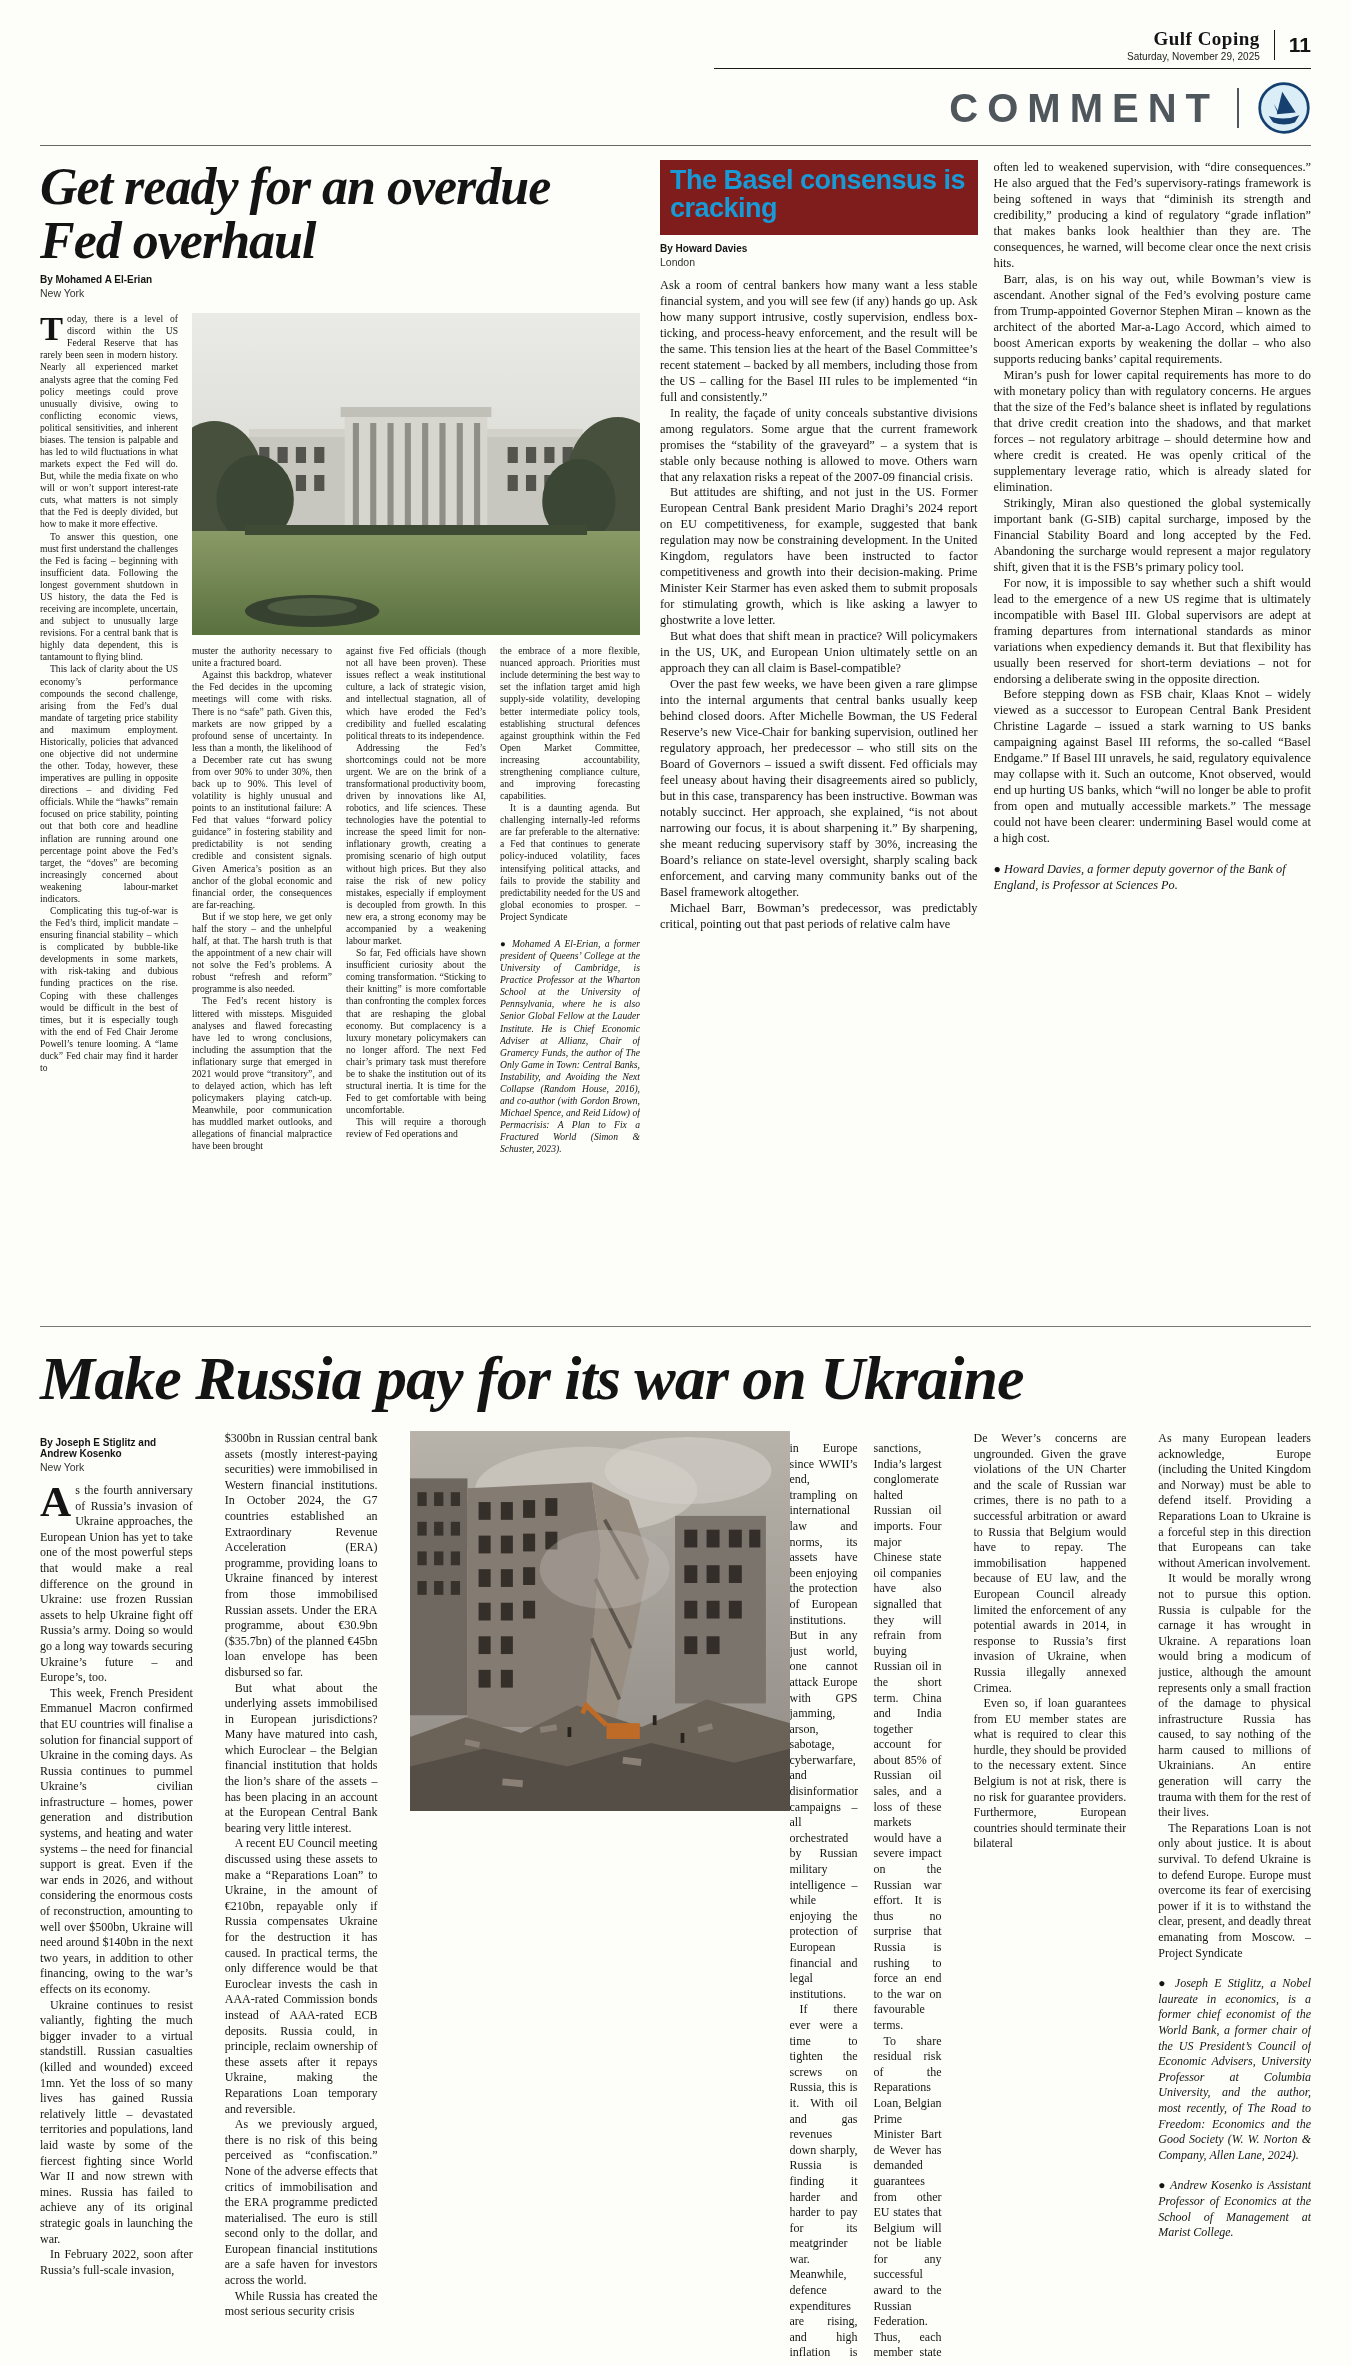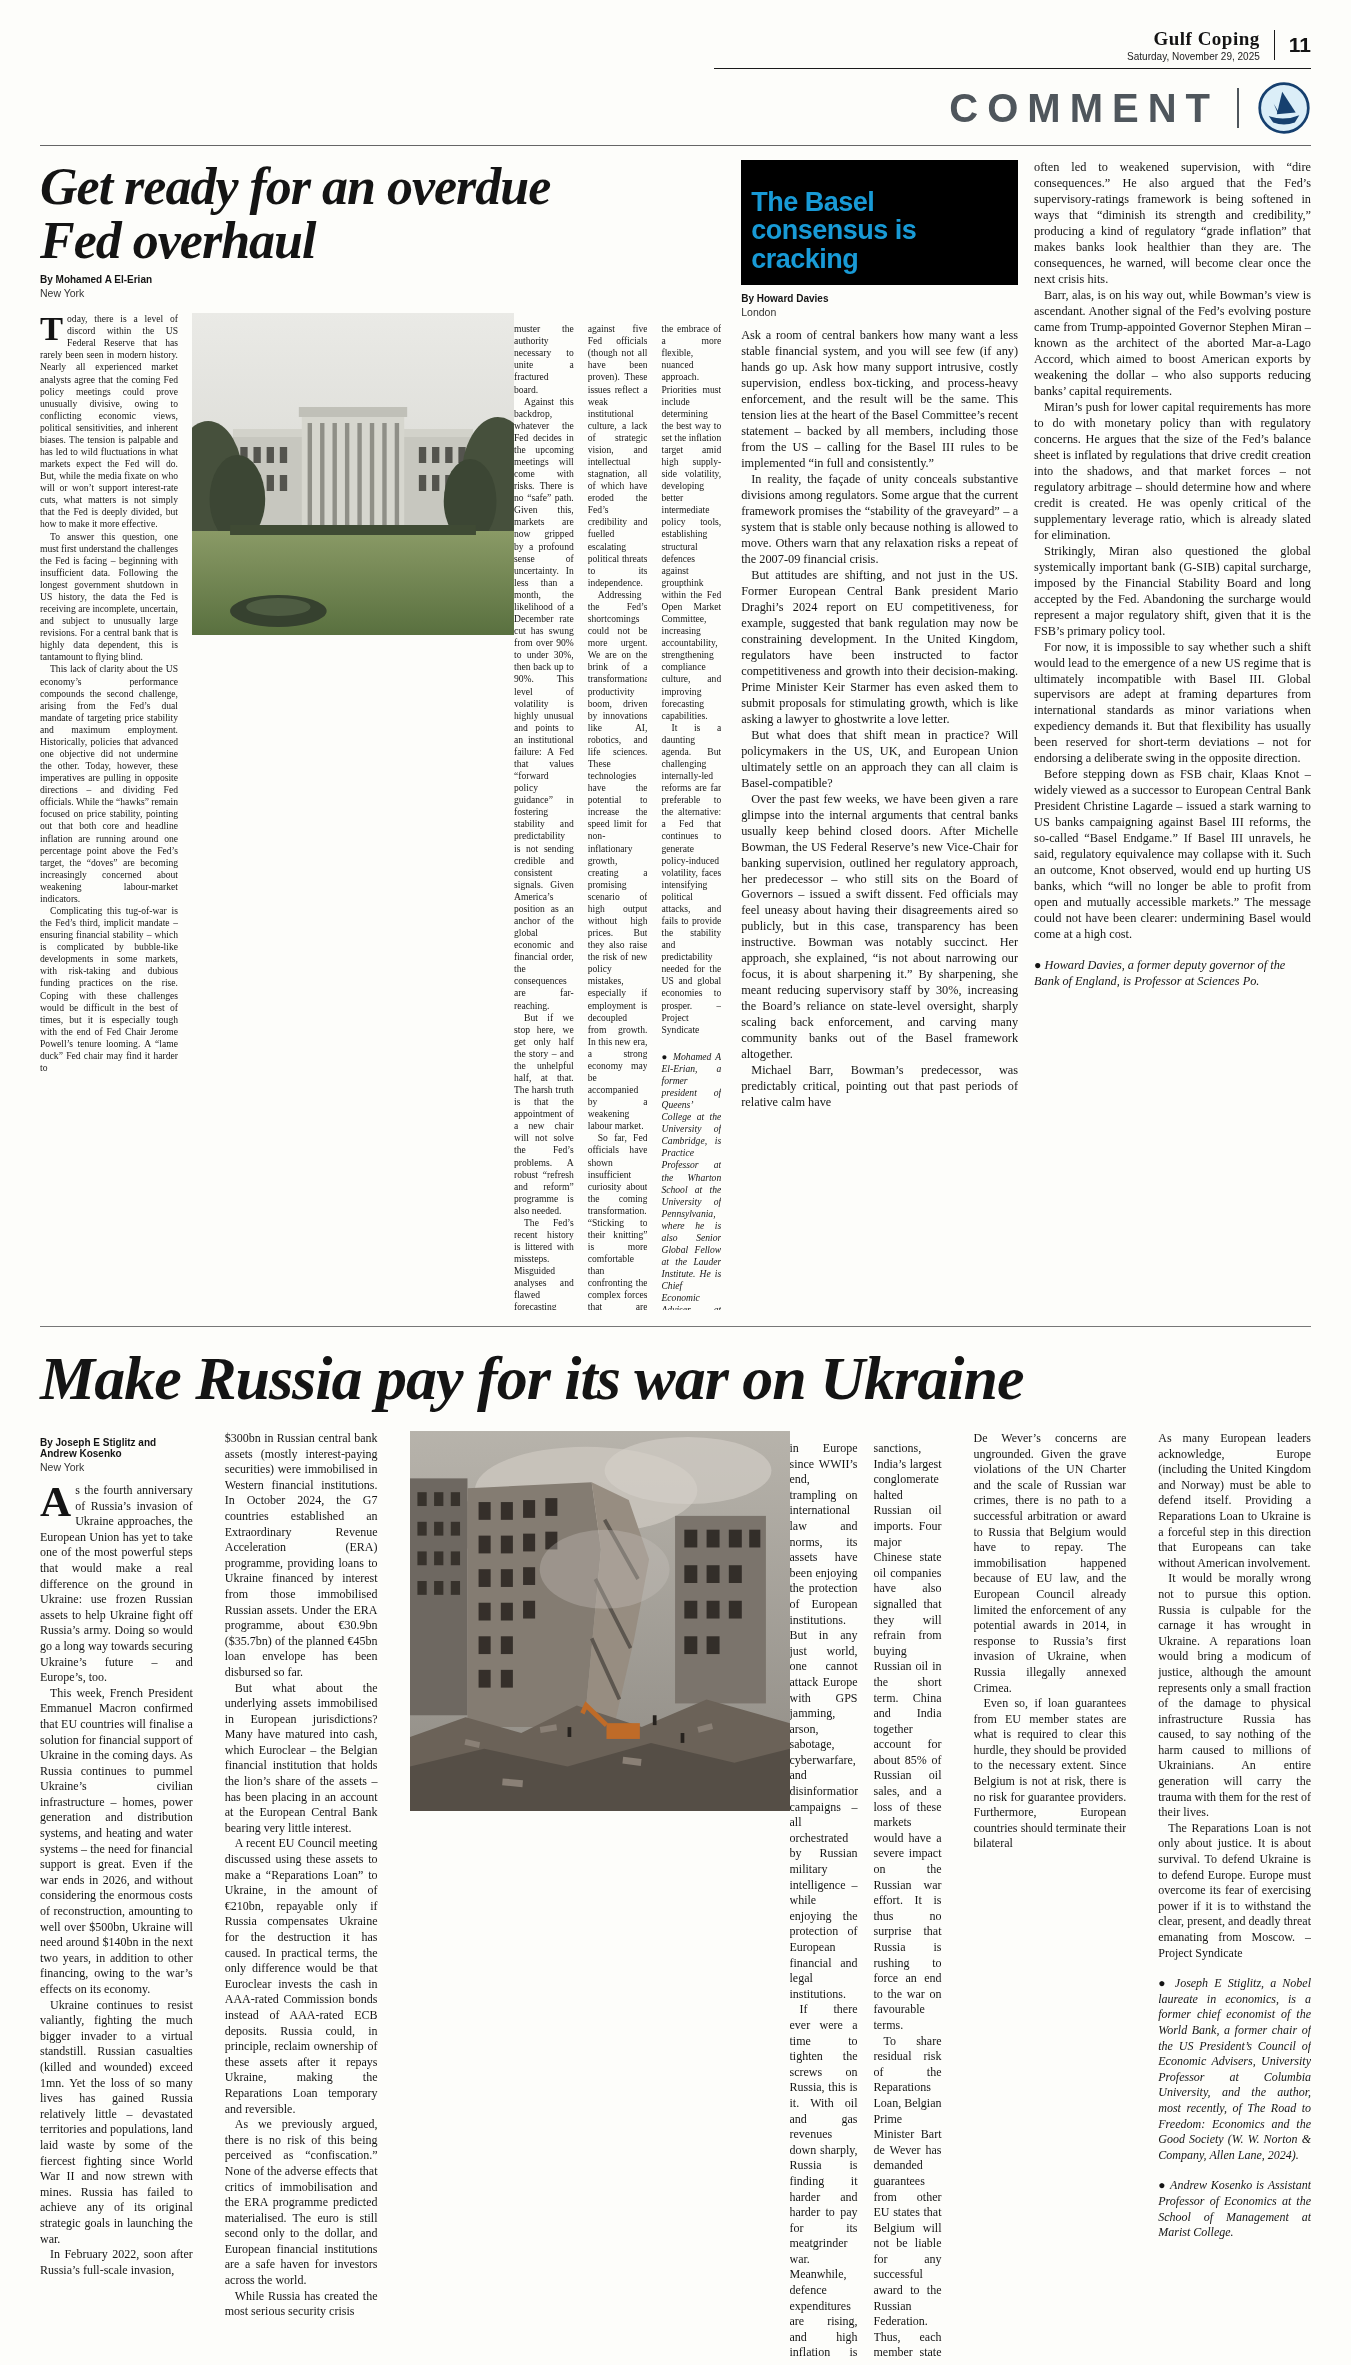--- a/index.html
+++ b/index.html
@@ -33,30 +33,30 @@
   .dropcap p:first-child::first-letter{float:left;font-size:3.6em;line-height:.83;padding:1px 4px 0 0;font-weight:bold}
   .bio-block p,.bio{font-style:italic;text-indent:0 !important;margin-top:15px}
 
   
   .top-section{display:flex;gap:20px;margin-top:14px;height:1150px;overflow:hidden}
   .fed-article{flex:0 0 600px;display:flex;flex-direction:column}
   .fed-headline{font-style:italic;font-weight:bold;font-size:52px;line-height:1.04;
                 letter-spacing:-1px;max-width:545px}
   .fed-body{display:flex;gap:14px;flex:1;overflow:hidden;margin-top:4px}
   .fed-col1{flex:0 0 138px;overflow:hidden}
-  .fed-right{flex:1;display:flex;flex-direction:row}
+  .fed-right{flex:1;display:flex;flex-direction:column}
   .photo-wrap svg{display:block;width:100%;height:100%}
   .fed-photo-wrap{height:322px;flex:0 0 322px}
   .fed-lower{display:flex;gap:14px;flex:1;overflow:hidden;margin-top:10px}
   .fed-lower .fcol{flex:1;overflow:hidden}
   .fed-text{font-size:9.6px;line-height:1.26}
 
   .basel-article{flex:1;display:flex;gap:16px}
   .basel-col{flex:1;overflow:hidden}
-  .basel-head{background:#000000;padding:28px 10px 12px;margin-bottom:8px}
+  .basel-head{background:#7f1d1d;padding:6px 10px 12px;margin-bottom:8px}
   .basel-head h2{font-family:"Liberation Sans",sans-serif;font-weight:bold;font-size:27px;
                  line-height:1.05;color:#189ad6;letter-spacing:-.5px}
   .basel-text{font-size:12.3px;line-height:1.3}
 
   
   .rule{border-top:1px solid #777;margin-top:16px}
   .russia-headline{font-style:italic;font-weight:bold;font-size:62px;line-height:1;
                    letter-spacing:-1px;margin:20px 0 22px}
   .russia-body{display:flex;gap:32px;height:930px;overflow:hidden}
   .rcol{flex:1;overflow:hidden}

